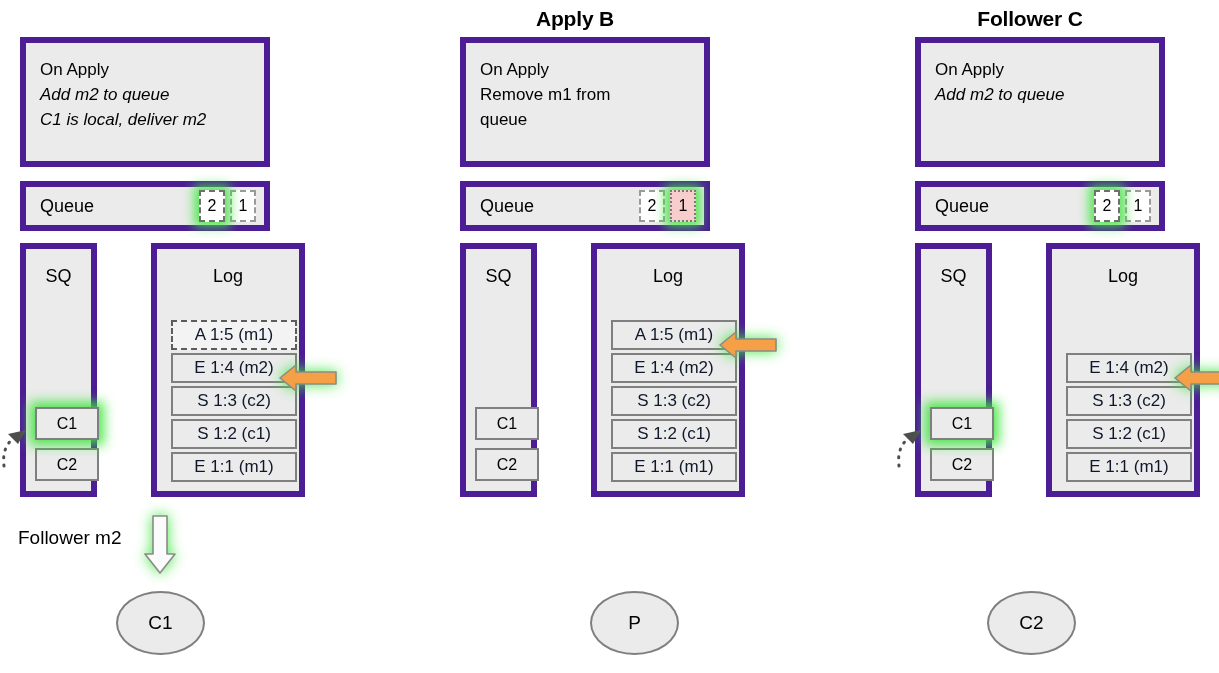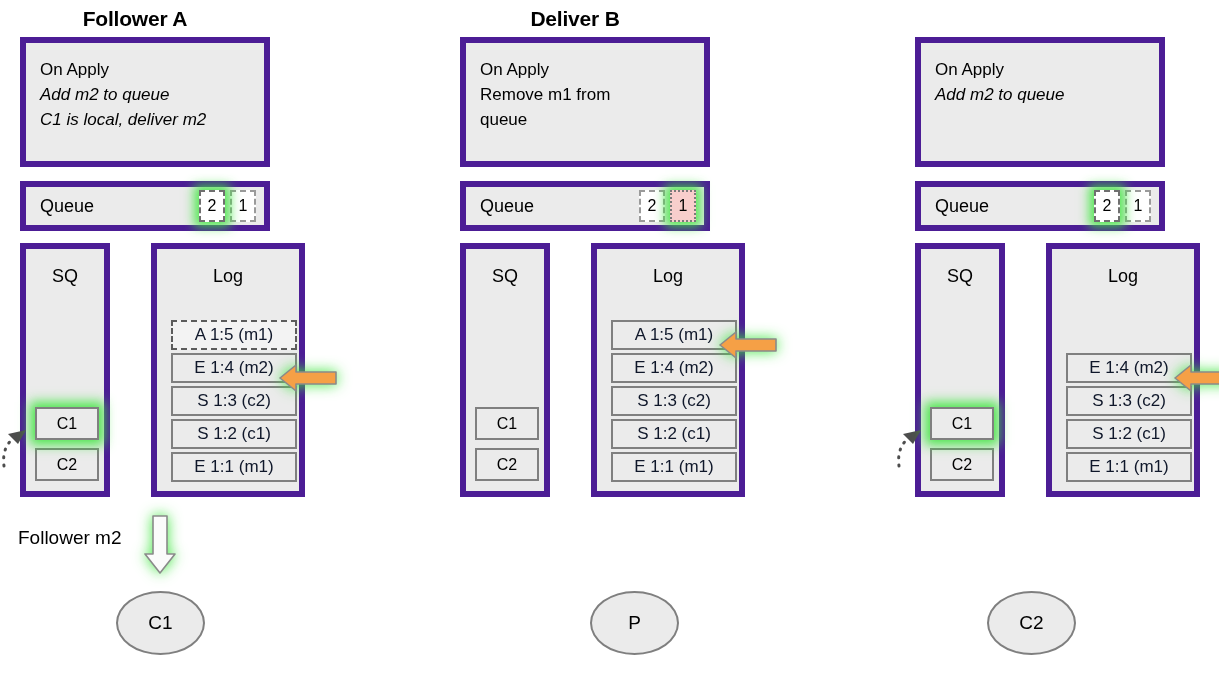--- a/index.html
+++ b/index.html
@@ -102,21 +102,21 @@
     background: #f8cecc;
     border: 2px dotted #7a7a7a;
     box-shadow: 0 0 10px 5px rgba(60,230,60,0.85);
     z-index: 3;
   }
 
   
   .sq-box {
     left: 20px;
     top: 243px;
-    width: 90px;
+    width: 77px;
     height: 254px;
   }
   .sq-title {
     position: absolute;
     top: 17px;
     left: 0;
     width: 100%;
     text-align: center;
     font-size: 18px;
     color: #000;
@@ -233,21 +233,20 @@
     color: #000;
   }
 </style>
 </head>
 <body>
 
 <div class="stage">
 
   <div class="col" id="col-a">
 
-    <div class="col-title">Follower A</div>
 
     <div class="panel apply-box">
       <div class="apply-line">On Apply</div>
       <div class="apply-line ital">Add m2 to queue</div>
       <div class="apply-line ital">C1 is local, deliver m2</div>
     </div>
 
     <div class="panel queue-box">
       <div class="queue-label">Queue</div>
       <div class="qcells">
@@ -294,21 +293,21 @@
       <svg width="36" height="62" viewBox="0 0 36 62">
         <polygon points="11,2 25,2 25,40 33,40 18,59 3,40 11,40" fill="#fbfbfb" stroke="#8a8a8a" stroke-width="1.6" stroke-linejoin="round"></polygon>
       </svg>
     </div>
 
     <div class="client" style="left:116px; top:591px;">C1</div>
   </div>
 
   <div class="col" id="col-b">
 
-    <div class="col-title">Deliver B</div>
+    <div class="col-title">Apply B</div>
 
     <div class="panel apply-box">
       <div class="apply-line">On Apply</div>
       <div class="apply-line">Remove m1 from</div>
       <div class="apply-line">queue</div>
     </div>
 
     <div class="panel queue-box">
       <div class="queue-label">Queue</div>
       <div class="qcells">
@@ -340,20 +339,21 @@
       <svg width="62" height="40" viewBox="0 0 62 40">
         <polygon points="2,20 18,7 18,14 58,14 58,26 18,26 18,33" fill="#f5a046" stroke="#8a8a8a" stroke-width="1.6" stroke-linejoin="round"></polygon>
       </svg>
     </div>
 
     <div class="client" style="left:150px; top:591px;">P</div>
   </div>
 
   <div class="col" id="col-c">
 
+    <div class="col-title">Follower C</div>
 
     <div class="panel apply-box">
       <div class="apply-line">On Apply</div>
       <div class="apply-line ital">Add m2 to queue</div>
     </div>
 
     <div class="panel queue-box">
       <div class="queue-label">Queue</div>
       <div class="qcells">
         <div class="qcell hl">2</div>

